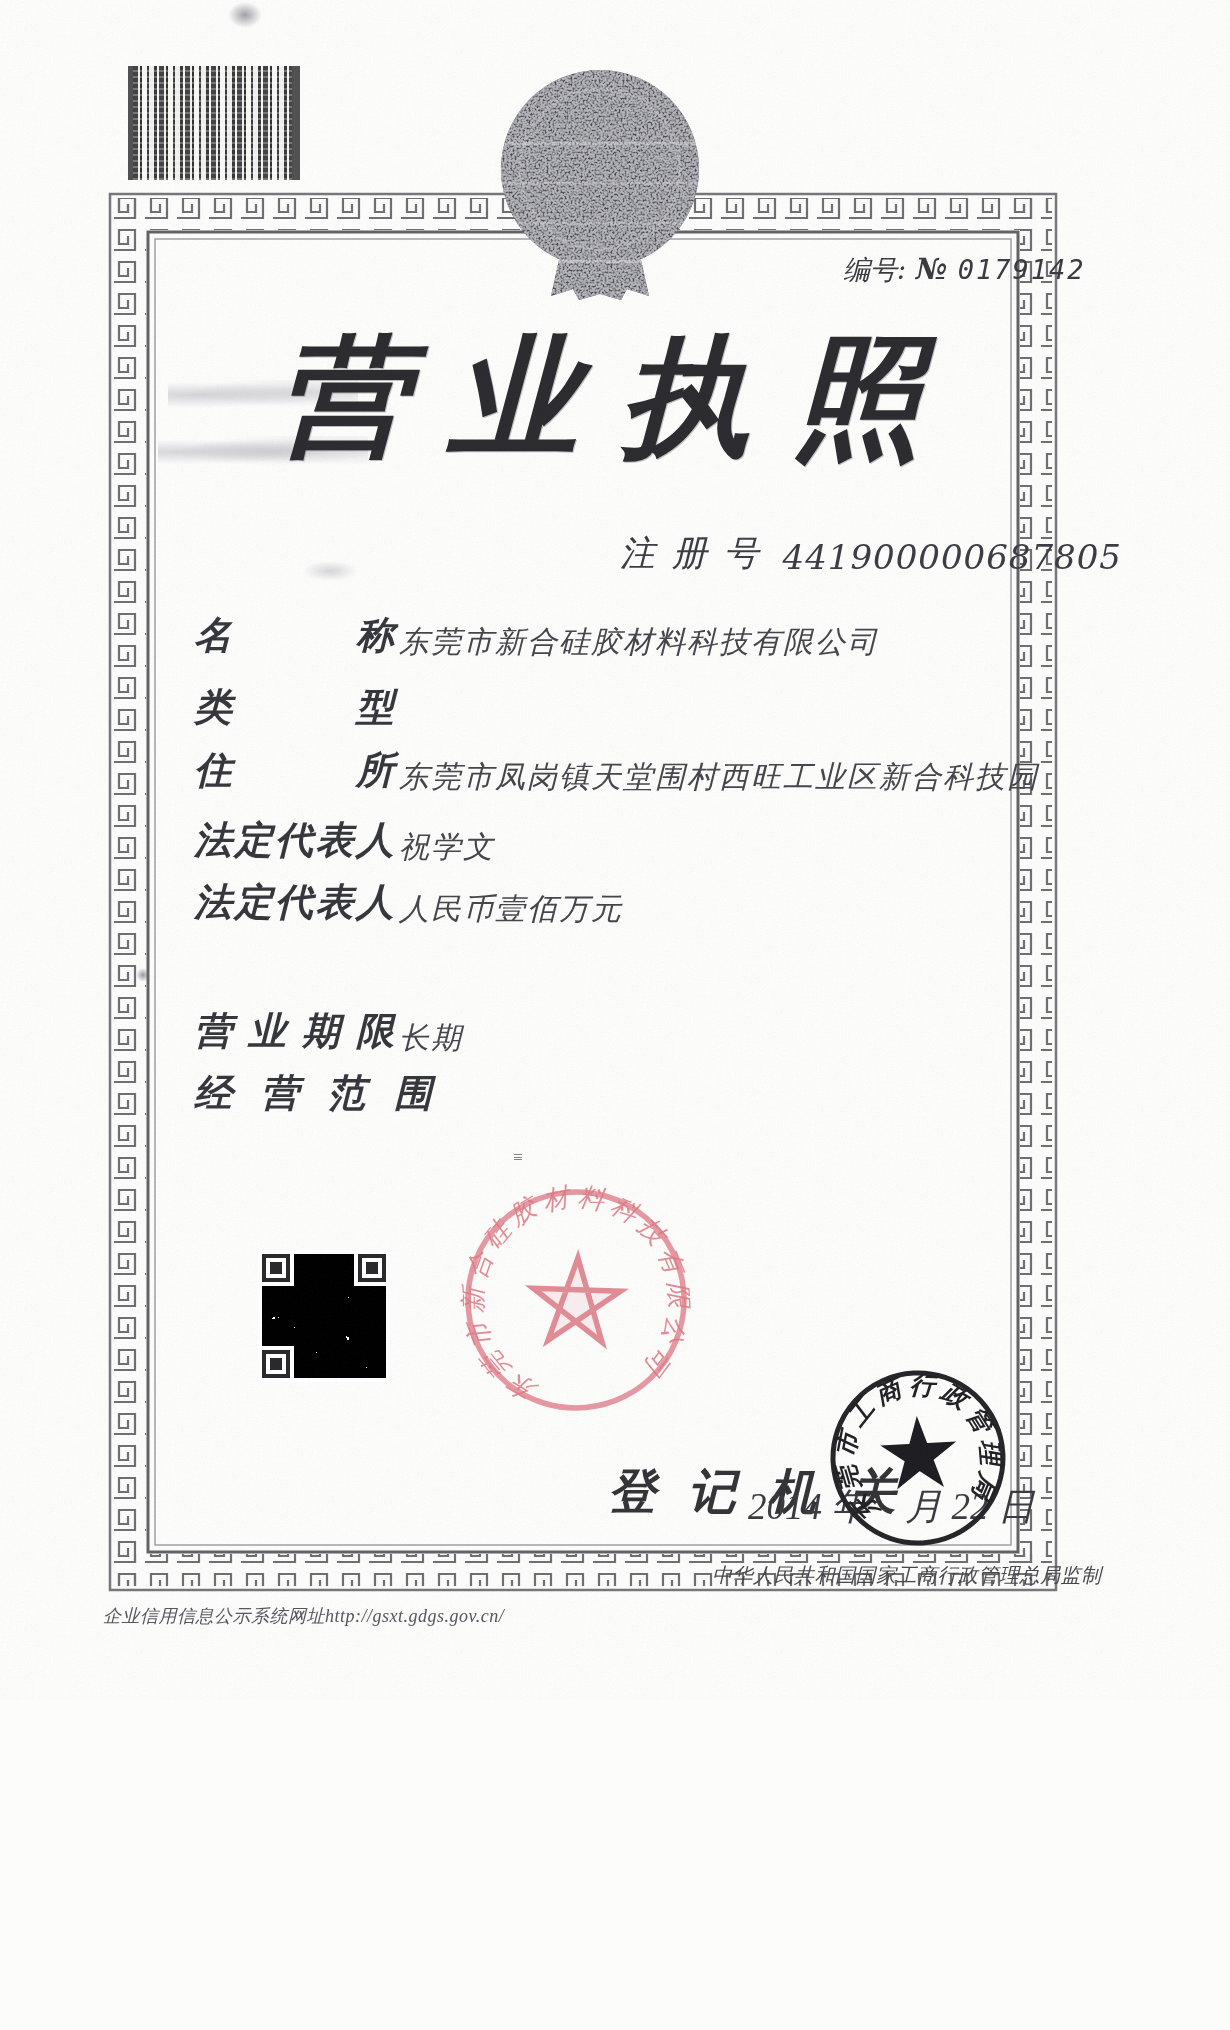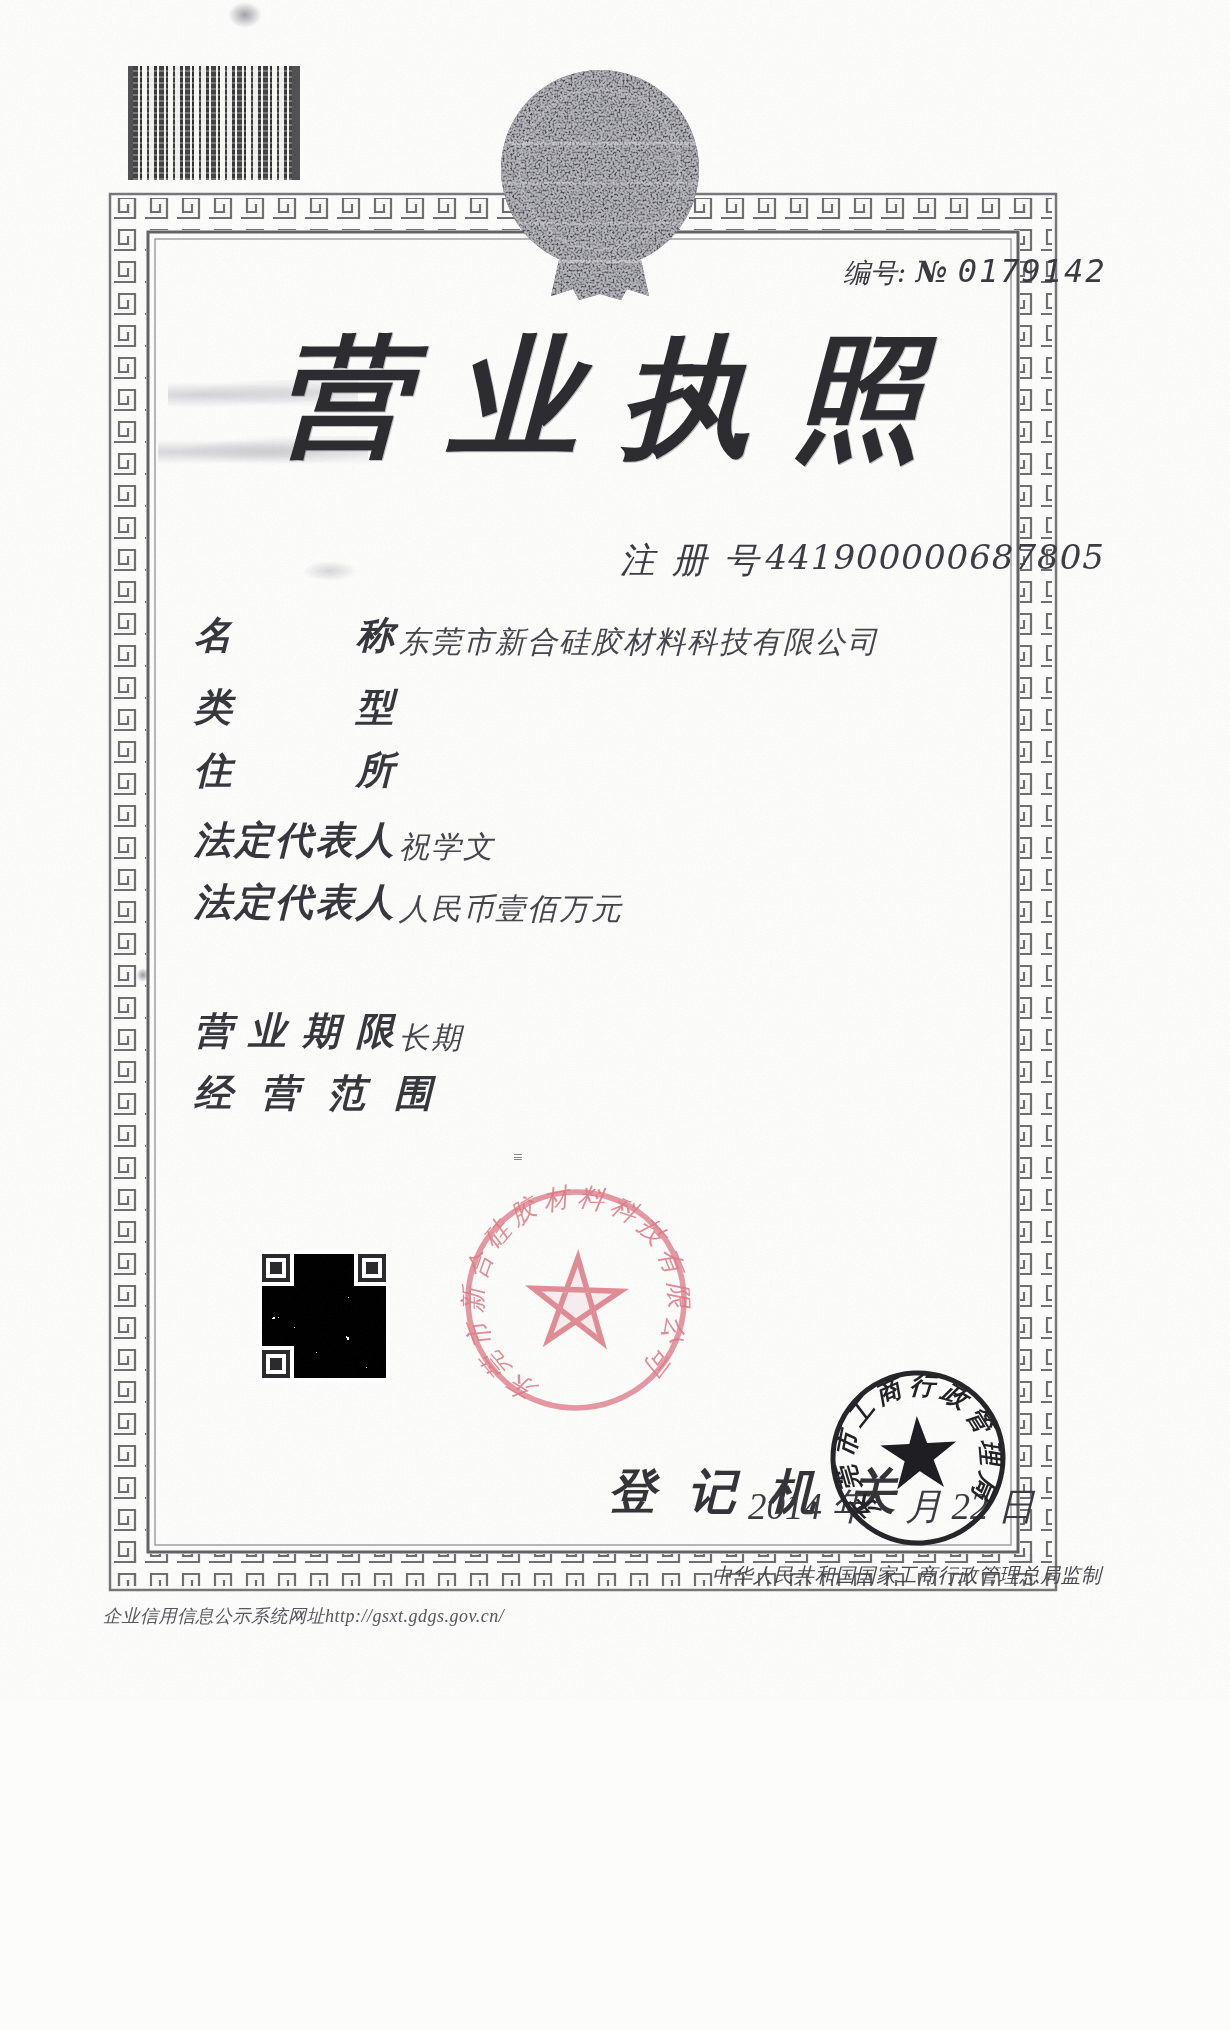--- a/index.html
+++ b/index.html
@@ -15,28 +15,28 @@
   .emblem{position:absolute;left:497px;top:64px;}
 
   
   .frame{position:absolute;left:108px;top:192px;}
 
   
   .serial{position:absolute;left:843px;top:252px;display:flex;align-items:baseline;gap:10px;
           font-family:"DejaVu Serif",serif;color:#3a3a40;}
   .serial .s-label{font-size:27px;}
   .serial .s-no{font-size:29px;font-weight:bold;}
-  .serial .s-num{font-family:"DejaVu Sans Mono",monospace;font-size:32px;letter-spacing:2px;}
+  .serial .s-num{font-family:"DejaVu Sans Mono",monospace;font-size:27px;letter-spacing:2px;}
 
   .title{position:absolute;left:277px;top:333px;width:646px;display:flex;justify-content:space-between;
          font-size:130px;font-weight:700;color:#2c2c30;line-height:1;
          text-shadow:1px 1px 0 rgba(80,80,90,.35);}
   .title span{transform:skewX(-1deg);}
 
-  .regline{position:absolute;left:620px;top:530px;display:flex;align-items:flex-start;gap:3px;color:#3c3c44;margin-top:7px;}
+  .regline{position:absolute;left:620px;top:530px;display:flex;align-items:flex-end;gap:20px;color:#3c3c44;}
   .regline .r-label{font-size:35px;letter-spacing:4px;}
   .regline .r-num{font-size:34px;letter-spacing:1px;font-family:"DejaVu Serif",serif;}
 
   
   .row{position:absolute;left:160px;width:910px;height:50px;margin-left:34px;}
   .flabel{position:absolute;left:0;top:0;width:200px;font-size:38px;font-weight:600;color:#36363d;
           text-align:justify;text-align-last:justify;line-height:1.1;}
   .fvalue{position:absolute;left:205px;top:7px;font-size:30px;letter-spacing:2px;color:#45454c;white-space:nowrap;}
   .row--scope{height:110px;}
   .row--scope .flabel{width:238px;}
@@ -147,20 +147,21 @@
 
   <div class="row" style="top:615px">
     <div class="flabel">名称</div>
     <div class="fvalue">东莞市新合硅胶材料科技有限公司</div>
   </div>
   <div class="row" style="top:687px">
     <div class="flabel">类型</div>
   </div>
   <div class="row" style="top:750px">
     <div class="flabel">住所</div>
+    <div class="fvalue">东莞市凤岗镇天堂围村西旺工业区新合科技园</div>
   </div>
   <div class="row" style="top:820px">
     <div class="flabel">法定代表人</div>
     <div class="fvalue">祝学文</div>
   </div>
   <div class="row" style="top:882px">
     <div class="flabel">法定代表人</div>
     <div class="fvalue">人民币壹佰万元</div>
   </div>
   <div class="row" style="top:1011px">

